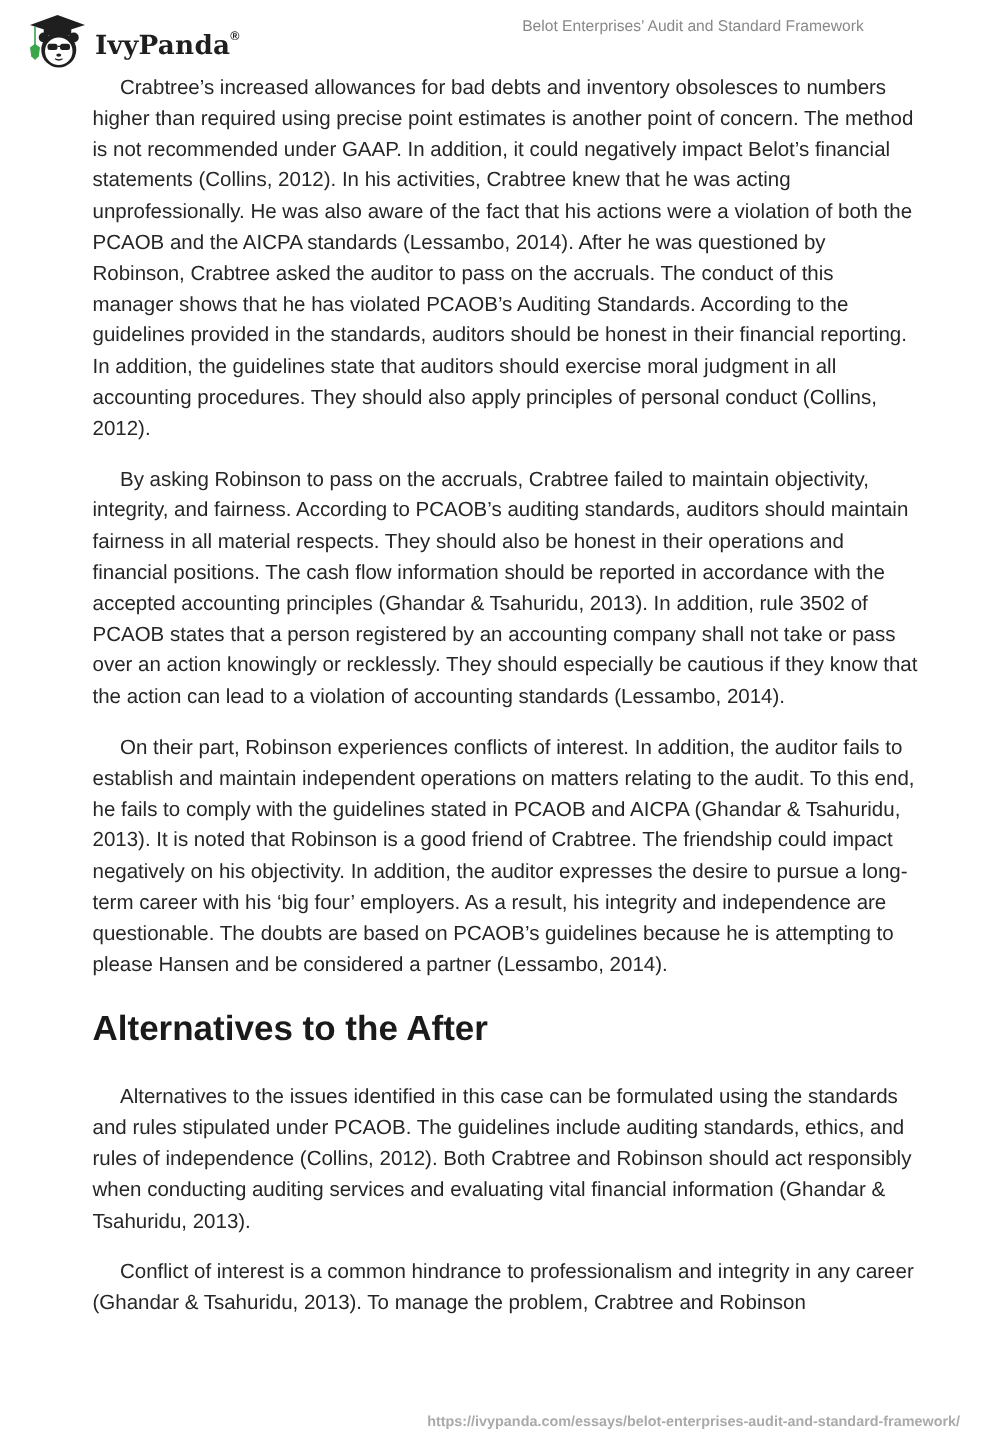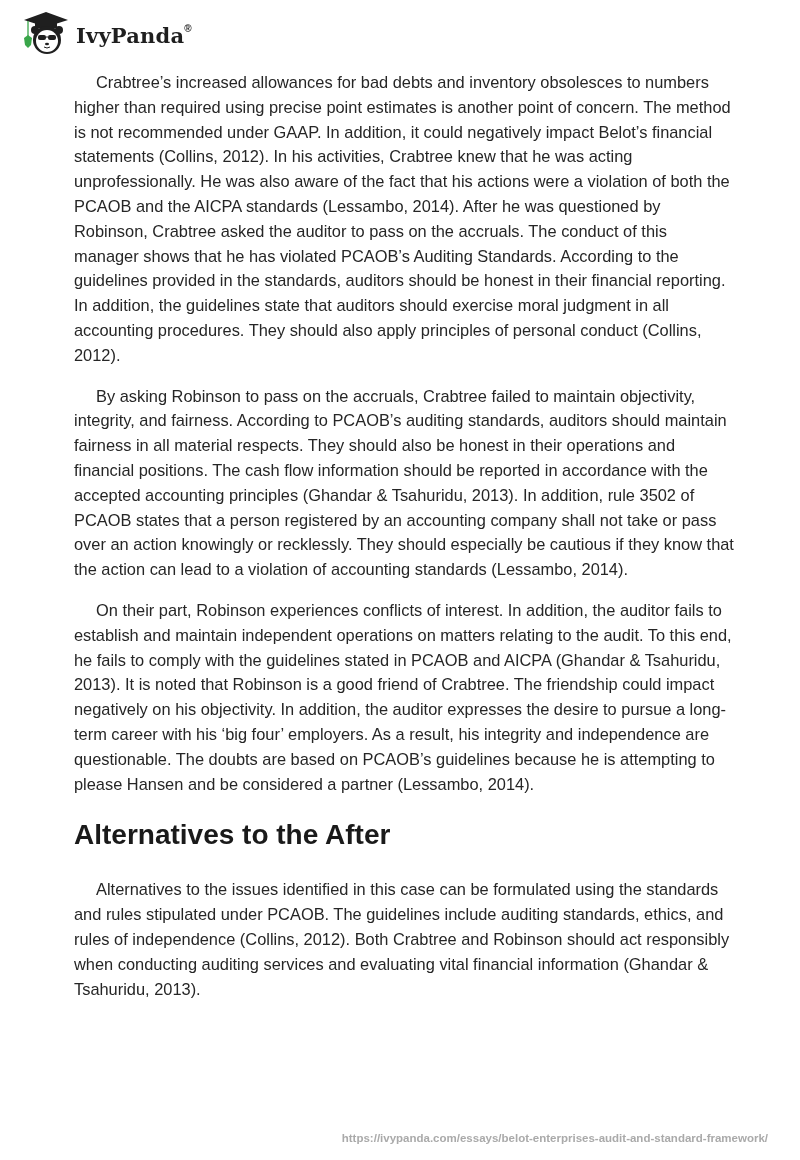--- a/index.html
+++ b/index.html
@@ -56,21 +56,21 @@
     .doc-title {
       position: absolute;
       right: 33px;
       top: 14px;
       font-size: 12.5px;
       color: #888888;
     }
     .content {
       position: absolute;
       left: 74px;
-      top: 70px;
+      top: 58px;
       width: 662px;
     }
     .content p {
       margin: 0 0 16px 0;
       font-size: 16.4px;
       line-height: 24.8px;
       text-indent: 22px;
       color: #262626;
     }
     .content h2 {
@@ -111,23 +111,25 @@
 
       <rect x="20" y="27" width="8" height="5" rx="2" fill="#1f1f1f"></rect>
       <rect x="30" y="27" width="8" height="5" rx="2" fill="#1f1f1f"></rect>
       <line x1="28" y1="29" x2="30" y2="29" stroke="#1f1f1f" stroke-width="1"></line>
 
       <ellipse cx="29" cy="36" rx="2" ry="1.3" fill="#1f1f1f"></ellipse>
       <path d="M26,39 Q29,41 32,39" stroke="#1f1f1f" stroke-width="1" fill="none"></path>
     </svg>
     <span class="logo-text"><span>IvyPanda</span><span class="logo-reg">®</span></span>
   </a>
+  <div class="doc-title">Belot Enterprises’ Audit and Standard Framework</div>
 </div>
 
 <div class="content">
   <p>Crabtree’s increased allowances for bad debts and inventory obsolesces to numbers higher than required using precise point estimates is another point of concern. The method is not recommended under GAAP. In addition, it could negatively impact Belot’s financial statements (Collins, 2012). In his activities, Crabtree knew that he was acting unprofessionally. He was also aware of the fact that his actions were a violation of both the PCAOB and the AICPA standards (Lessambo, 2014). After he was questioned by Robinson, Crabtree asked the auditor to pass on the accruals. The conduct of this manager shows that he has violated PCAOB’s Auditing Standards. According to the guidelines provided in the standards, auditors should be honest in their financial reporting. In addition, the guidelines state that auditors should exercise moral judgment in all accounting procedures. They should also apply principles of personal conduct (Collins, 2012).</p>
   <p>By asking Robinson to pass on the accruals, Crabtree failed to maintain objectivity, integrity, and fairness. According to PCAOB’s auditing standards, auditors should maintain fairness in all material respects. They should also be honest in their operations and financial positions. The cash flow information should be reported in accordance with the accepted accounting principles (Ghandar &amp; Tsahuridu, 2013). In addition, rule 3502 of PCAOB states that a person registered by an accounting company shall not take or pass over an action knowingly or recklessly. They should especially be cautious if they know that the action can lead to a violation of accounting standards (Lessambo, 2014).</p>
   <p>On their part, Robinson experiences conflicts of interest. In addition, the auditor fails to establish and maintain independent operations on matters relating to the audit. To this end, he fails to comply with the guidelines stated in PCAOB and AICPA (Ghandar &amp; Tsahuridu, 2013). It is noted that Robinson is a good friend of Crabtree. The friendship could impact negatively on his objectivity. In addition, the auditor expresses the desire to pursue a long-term career with his ‘big four’ employers. As a result, his integrity and independence are questionable. The doubts are based on PCAOB’s guidelines because he is attempting to please Hansen and be considered a partner (Lessambo, 2014).</p>
   <h2>Alternatives to the After</h2>
   <p>Alternatives to the issues identified in this case can be formulated using the standards and rules stipulated under PCAOB. The guidelines include auditing standards, ethics, and rules of independence (Collins, 2012). Both Crabtree and Robinson should act responsibly when conducting auditing services and evaluating vital financial information (Ghandar &amp; Tsahuridu, 2013).</p>
+  <p>Conflict of interest is a common hindrance to professionalism and integrity in any career (Ghandar &amp; Tsahuridu, 2013). To manage the problem, Crabtree and Robinson</p>
 </div>
 
 <a class="footer-url">https://ivypanda.com/essays/belot-enterprises-audit-and-standard-framework/</a>
 
 </body></html>

